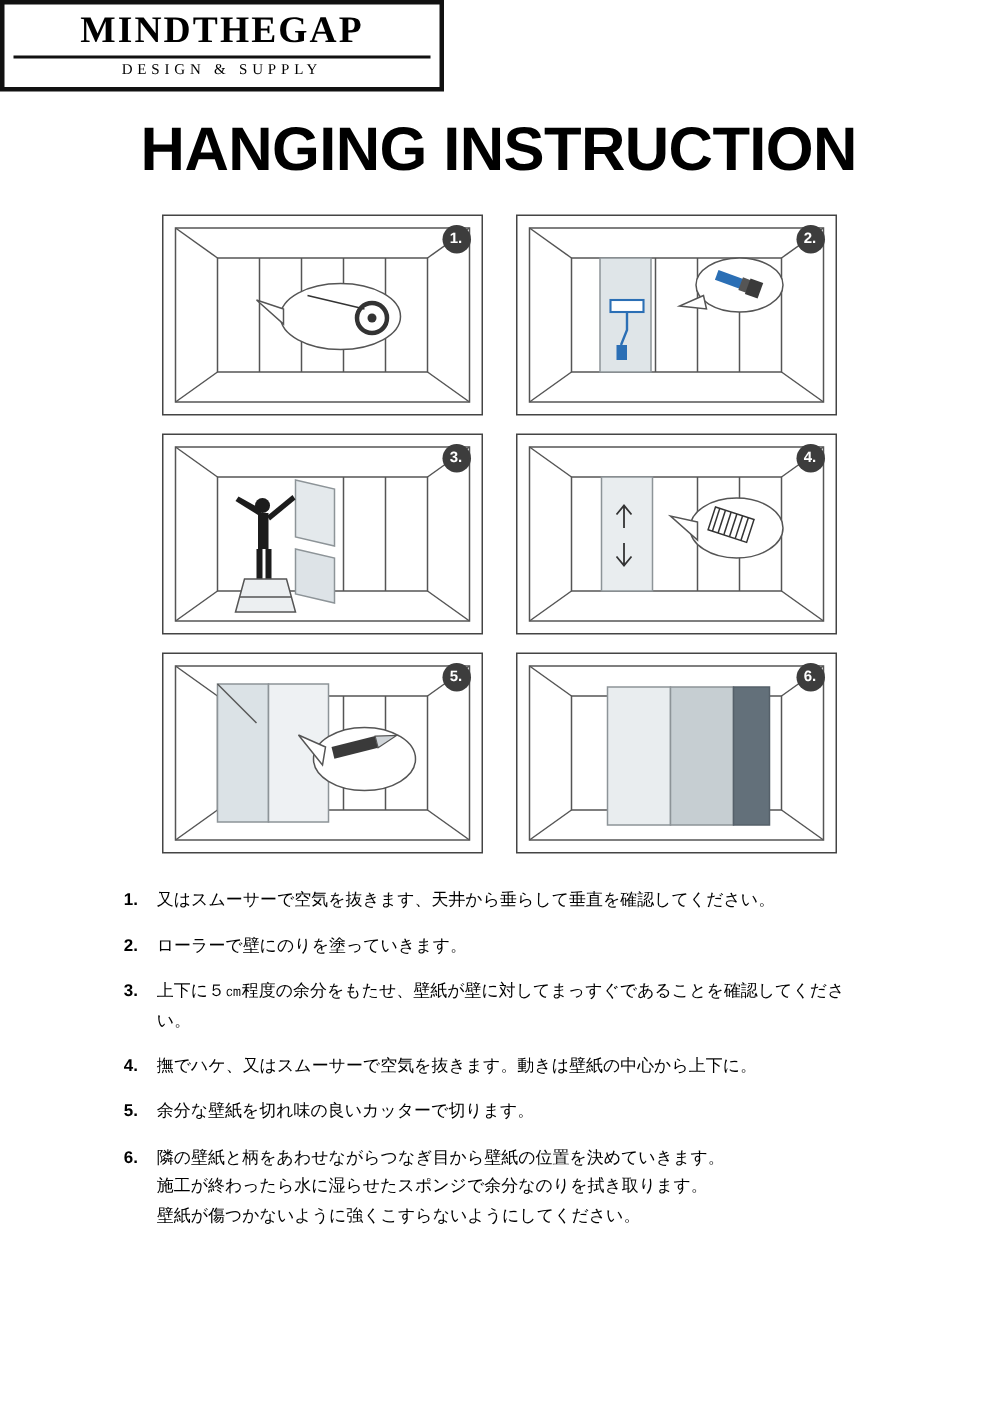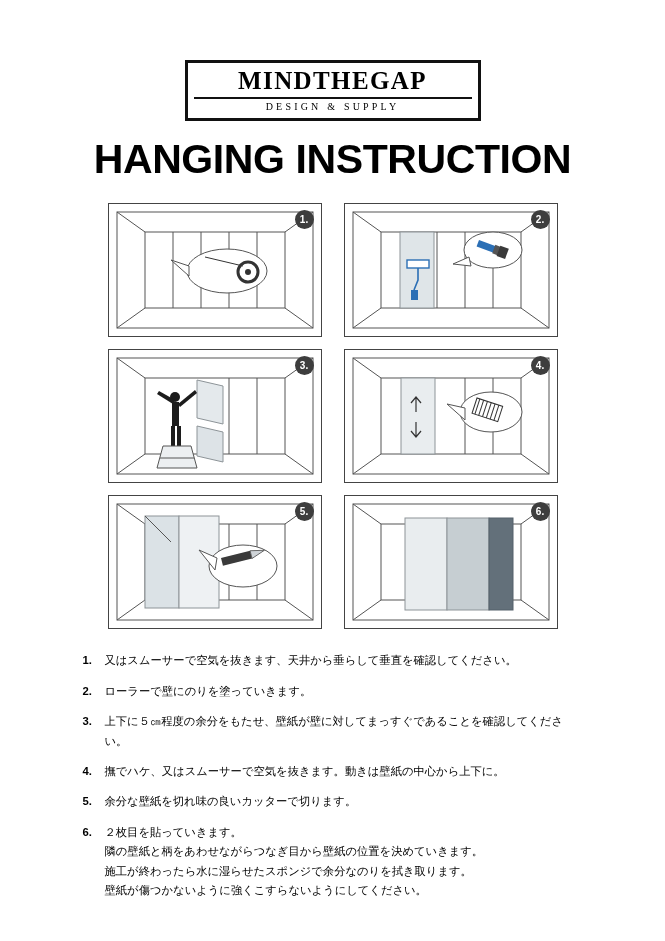--- a/index.html
+++ b/index.html
@@ -12,22 +12,21 @@
     height: 941px;
     font-family: "Liberation Sans", sans-serif;
     color: #000000;
     position: relative;
     overflow: hidden;
   }
 
   
   .logo-wrap {
     display: flex;
-    justify-content: center;
-    margin-top: 60px;
+    justify-content: flex-start;
   }
   .logo-box {
     border: 3px solid #111;
     padding: 5px 6px 6px 6px;
     width: 296px;
     box-sizing: border-box;
     text-align: center;
   }
   .logo-main {
     font-family: "Liberation Serif", serif;
@@ -346,20 +345,19 @@
   <div class="step">
     <div class="step-num">5.</div>
     <div class="step-lines">
       <div class="step-line">余分な壁紙を切れ味の良いカッターで切ります。</div>
     </div>
   </div>
 
   <div class="step">
     <div class="step-num">6.</div>
     <div class="step-lines">
-      <div class="step-line">２枚目を貼っていきます。</div>
       <div class="step-line">隣の壁紙と柄をあわせながらつなぎ目から壁紙の位置を決めていきます。</div>
       <div class="step-line">施工が終わったら水に湿らせたスポンジで余分なのりを拭き取ります。</div>
       <div class="step-line">壁紙が傷つかないように強くこすらないようにしてください。</div>
     </div>
   </div>
 
 </div>
 
 </body></html>

